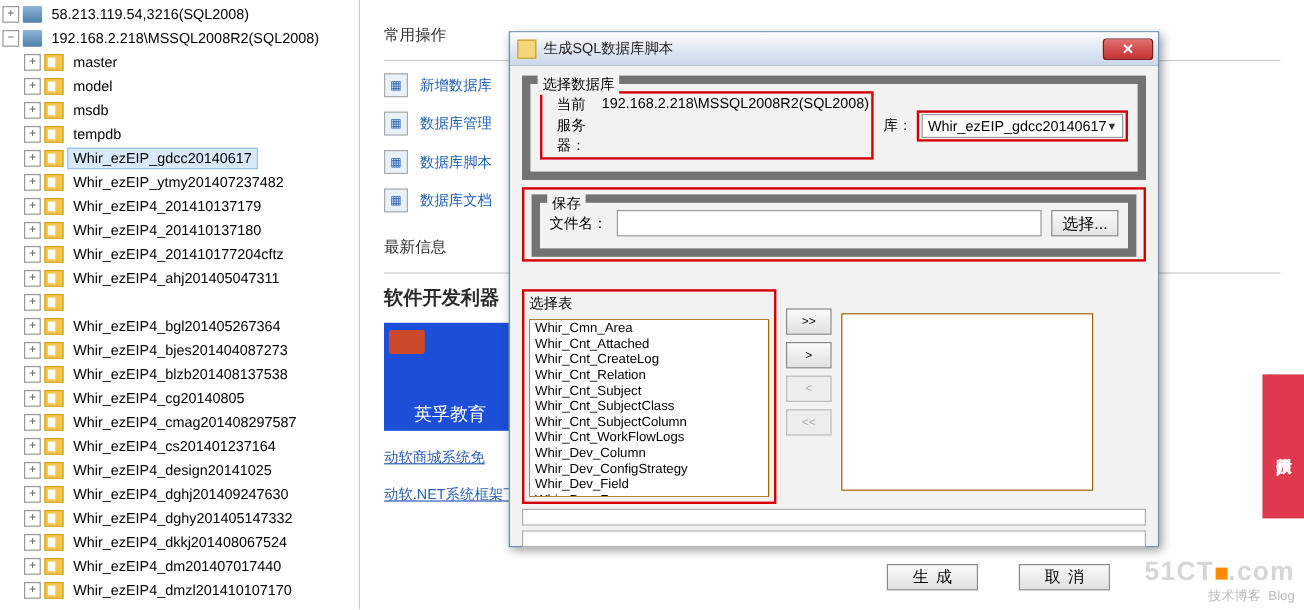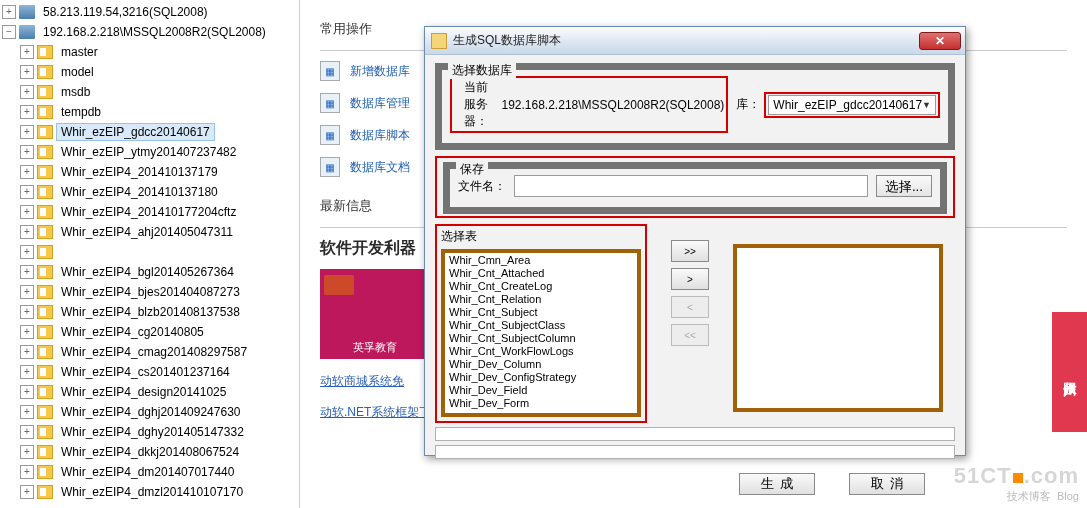--- a/index.html
+++ b/index.html
@@ -21,21 +21,21 @@
     .tree-label.selected { border: 1px solid #99c2e8; background: #d8eaf9; }
 
     
     .right-content { flex: 1; background: #fff; position: relative; padding: 14px 20px; }
     .splitter { position: absolute; left: 310px; top: 0; bottom: 0; width: 4px; display:flex; align-items:center; justify-content:center; color:#888; font-size:8px; letter-spacing:-2px;}
     .section-title { font-size: 13px; color: #333; margin-bottom: 12px; margin-top: 6px; }
     .hr { border: 0; border-top: 1px solid #ccc; margin-bottom: 10px; }
     .op-item { display: flex; align-items: center; margin-bottom: 12px; color: #1f5fb5; }
     .op-icon { width: 20px; height: 20px; margin-right: 10px; display: inline-flex; align-items: center; justify-content: center; border:1px solid #aaa; background:#e8f0f8; font-size:10px; }
     .news-heading { font-size: 16px; font-weight: bold; color: #2a2a2a; margin: 10px 0; }
-    .banner { width: 110px; height: 90px; background: #be185d; display:flex; align-items:flex-end; justify-content:center; color:#fff; font-size:11px; padding-bottom:4px; margin-top:6px; position: relative; overflow:hidden;text-align:right; }
+    .banner { width: 110px; height: 90px; background: #1d4ed8; display:flex; align-items:flex-end; justify-content:center; color:#fff; font-size:15px; padding-bottom:4px; margin-top:6px; position: relative; overflow:hidden;text-align:right; }
     .banner::before { content:''; position:absolute; left:4px; top:6px; width:30px; height:20px; background:#cc4a2a; border-radius:2px; }
     .link { color: #2a5fb5; text-decoration: underline; margin-top: 14px; display: block; }
 
     
     .ad-box { position:absolute; right:0; top:312px; width:35px; height:120px; background:#e0384f; color:#fff; display:flex; align-items:center; justify-content:center; writing-mode: vertical-rl; font-size:13px; font-weight:bold; }
     .ad-circle { position:absolute; right:24px; top:312px; width:8px; height:8px; border-radius:50%; background:#16aed8; }
 
     
     .watermark { position:absolute; right:8px; bottom:4px; text-align:right; color:#ccc; font-family: Arial; }
     .watermark-top { font-size: 22px; font-weight:bold; letter-spacing:1px; color:#d6d6d6; }
@@ -54,23 +54,23 @@
     .field-legend { position:absolute; top:-8px; left:6px; padding:0 4px; background:#f2f2f2; font-size:12px; }
     .row { display:flex; align-items:center; gap:4px; }
     .red-box { border: 2px solid #d40000; padding:1px 2px; }
     .db-select { border:1px solid #9a9a9a; height:20px; display:flex; align-items:center; padding:0 4px; background:#fff; min-width:154px; justify-content:space-between; }
     .dropdown-arrow { font-size:9px; color:#333; }
     .text-input { flex:1; height:22px; border:1px solid #9a9a9a; background:#fff; margin: 0 4px; padding:0 4px; }
     .browse-btn { border:1px solid #8a8a8a; background:linear-gradient(#fafafa,#e4e4e4); padding:2px 8px; height:22px; }
     
     .red-group { border: 2px solid #d40000; padding: 4px 6px 2px; }
     
-    .tables-area { display:flex; gap:24px; margin-top:6px; }
+    .tables-area { display:flex; gap:8px; margin-top:23px; }
     .tables-label { padding-bottom:4px; }
-    .listbox { border:4px solid #a16207; background:#fff; height:168px; width: 200px; overflow-y: scroll; padding:1px 0; font-family: Tahoma, Arial; font-size:11px; }
+    .listbox { border:1px solid #a16207; background:#fff; height:148px; width: 200px; overflow-y: scroll; padding:1px 0; font-family: Tahoma, Arial; font-size:11px; }
     .listbox-item { padding: 0 4px; line-height: 13px; white-space: nowrap; }
     .listbox.empty { width: 210px; }
     .tables-left { display:flex; flex-direction:column; }
     .red-tables-box { border:2px solid #d40000; padding: 2px 4px 4px; }
     
     .move-btns { display:flex; flex-direction:column; gap:6px; padding-top: 16px; }
     .move-btn { width:38px; height:22px; border:1px solid #8a8a8a; background:linear-gradient(#fafafa,#e0e0e0); display:flex; align-items:center; justify-content:center; font-size:10px; }
     .move-btn.disabled { color:#aaa; border-color:#bbb; background:#ededed; }
 
     .progress { height:14px; border:1px solid #b0b0b0; background:#fff; margin:4px 0; }
@@ -284,21 +284,21 @@
 <div class="dialog">
   <div class="titlebar">
     <span class="titlebar-icon"></span>
     <span class="titlebar-text">生成SQL数据库脚本</span>
     <span class="close-btn">✕</span>
   </div>
   <div class="dialog-body">
     <div class="field-group">
       <span class="field-legend">选择数据库</span>
       <div class="row">
-        <span class="red-box" style="display:flex;align-items:center;padding-left:12px;">
+        <span class="red-box" style="display:flex;align-items:flex-start;padding-left:12px;">
           <span>当前服务器：</span>
           <span style="margin-left:2px;">192.168.2.218\MSSQL2008R2(SQL2008)</span>
         </span>
         <span style="margin-left:4px;">库：</span>
         <span class="red-box">
           <span class="db-select">
             <span>Whir_ezEIP_gdcc20140617</span>
             <span class="dropdown-arrow">▼</span>
           </span>
         </span>

